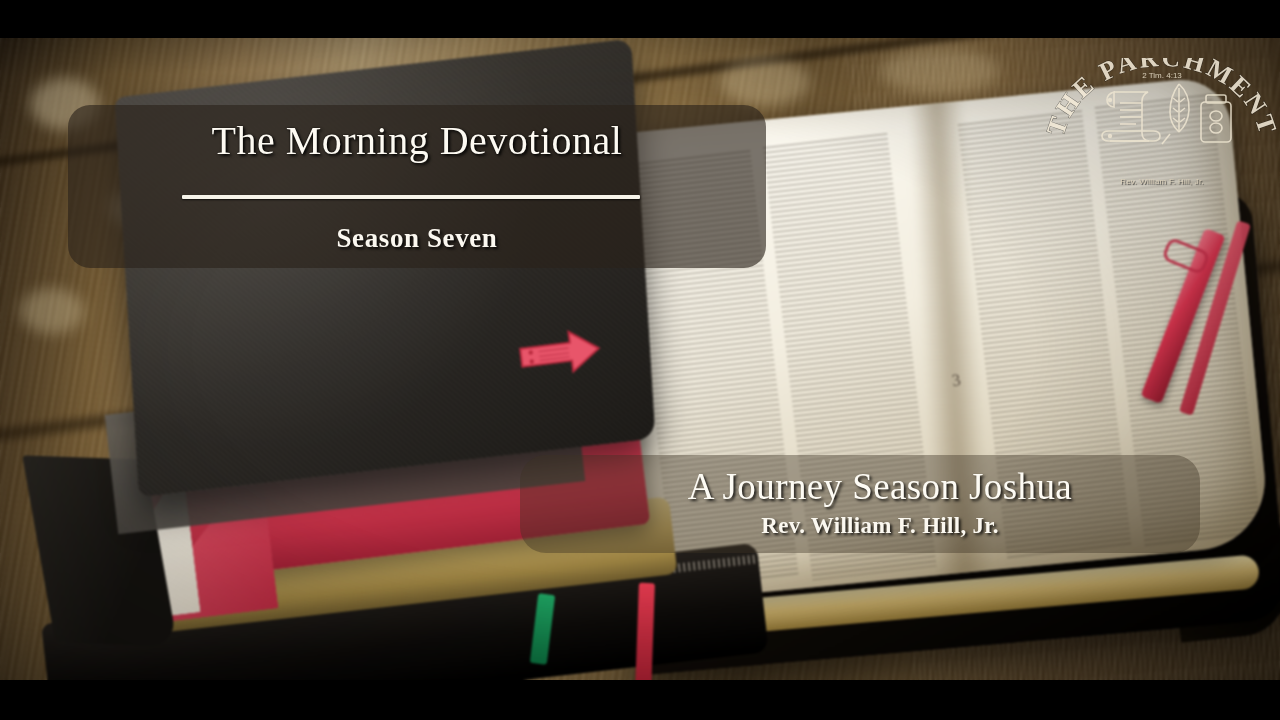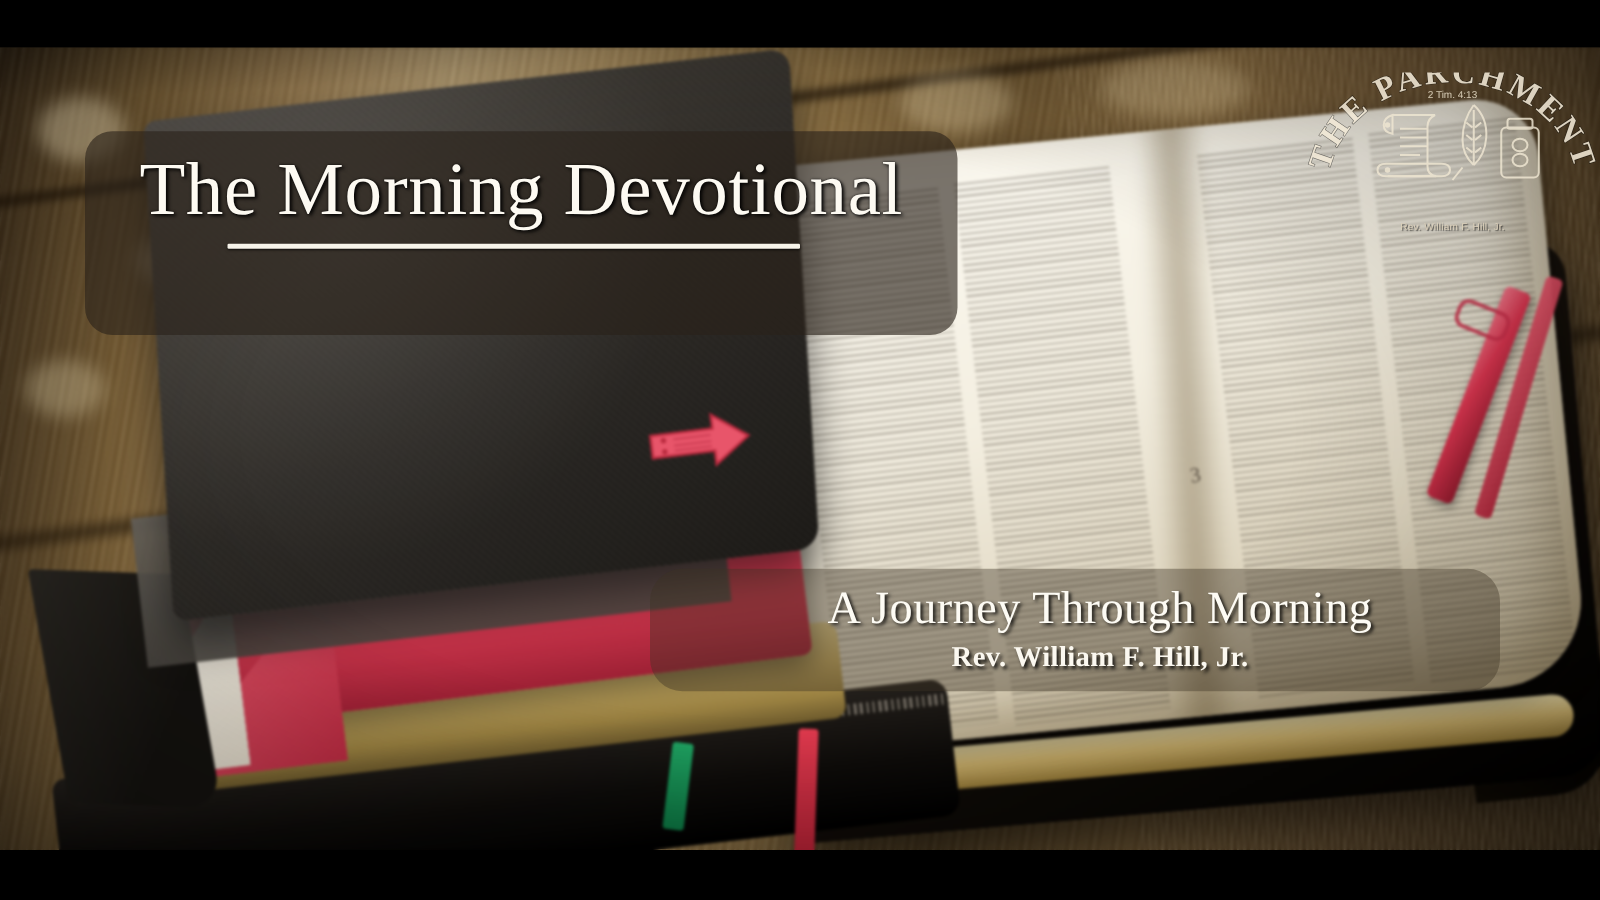--- a/index.html
+++ b/index.html
@@ -366,21 +366,21 @@
     background: rgba(42,34,26,0.62);
     border-radius: 22px;
     z-index: 20;
   }
   #title-text {
     position: absolute;
     left: 0; right: 0;
     top: 14px;
     text-align: center;
     font-family: "Liberation Serif", "DejaVu Serif", serif;
-    font-size: 60px;
+    font-size: 40px;
     line-height: 1.08;
     color: #fdfaf2;
     letter-spacing: .5px;
     text-shadow: 2px 2px 3px rgba(0,0,0,.85), 0 0 2px rgba(0,0,0,.8);
     white-space: nowrap;
   }
   #title-rule {
     position: absolute;
     left: 114px; top: 90px;
     width: 458px; height: 4px;
@@ -542,24 +542,25 @@
       <div class="ribbon-red"></div>
     </div>
 
     <div class="soft-focus"></div>
     <div class="vignette"></div>
   </div>
 
   <div id="title-banner">
     <div id="title-text">The Morning Devotional</div>
     <div id="title-rule"></div>
+    <div id="season-text">Season Seven</div>
   </div>
 
   <div id="lower-banner">
-    <div id="series-text">A Journey Through Morning</div>
+    <div id="series-text">A Journey Season Joshua</div>
     <div id="speaker-text">Rev. William F. Hill, Jr.</div>
   </div>
 
   <div id="logo-watermark">
     <svg width="232" height="100" viewBox="0 0 232 100" xmlns="http://www.w3.org/2000/svg">
       <defs>
         <path id="arcpath" d="M 16,94 A 100,86 0 0 1 216,94" fill="none"></path>
       </defs>
 
       <text font-family="Liberation Serif, serif" font-weight="bold" font-size="26" fill="#f2e9d6" letter-spacing="2.5" style="paint-order:stroke;stroke:rgba(0,0,0,.55);stroke-width:1px">

